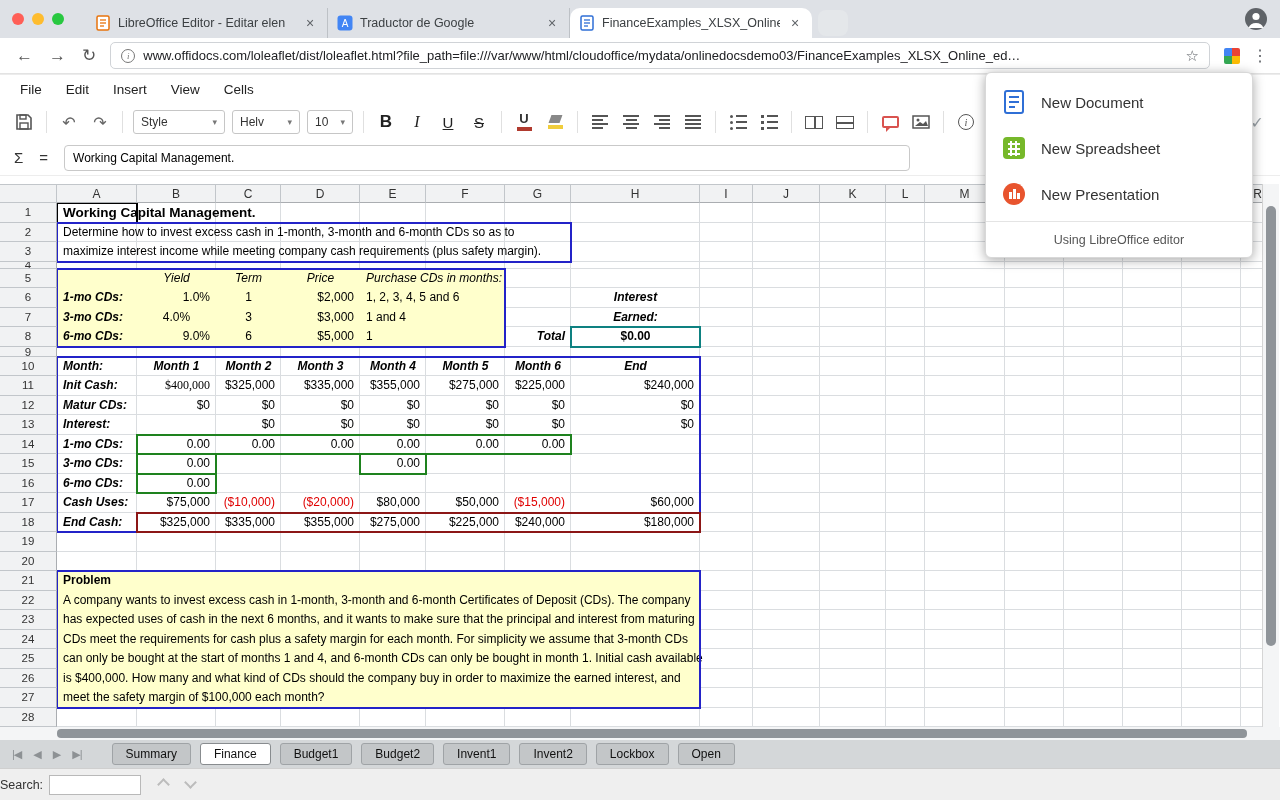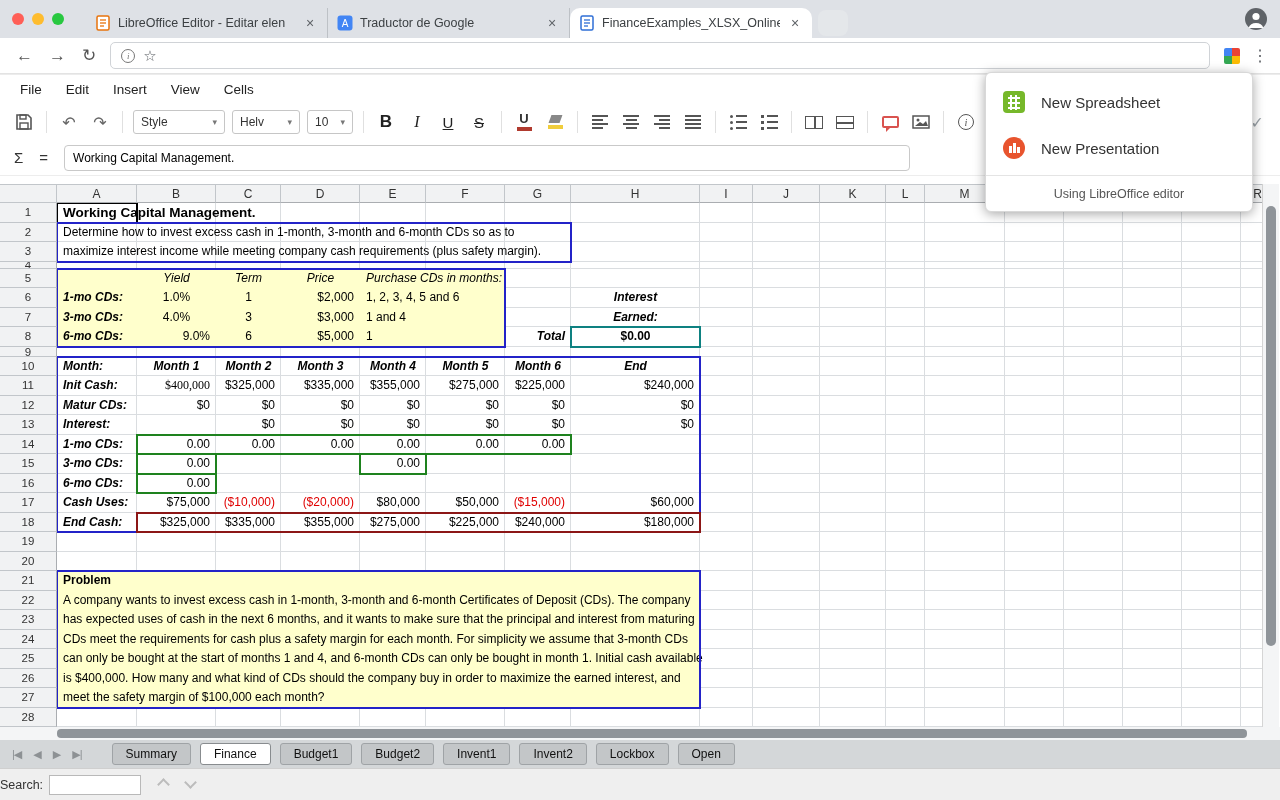--- a/index.html
+++ b/index.html
@@ -172,20 +172,21 @@
         </svg>
     </div>
   </div>
 
   <div id="navbar">
     <span class="nav-ic">←</span>
     <span class="nav-ic">→</span>
     <span class="nav-ic">↻</span>
     <div id="urlbar">
       <span class="icirc-sm">i</span>
+      <span id="url-text">www.offidocs.com/loleaflet/dist/loleaflet.html?file_path=file:///var/www/html/cloudoffice/mydata/onlinedocsdemo03/FinanceExamples_XLSX_Online_ed…</span>
       <span id="star">☆</span>
     </div>
     <div id="ext-btn">
       <span class="q1"></span>
       <span class="q2"></span>
       <span class="q3"></span>
       <span class="q4"></span>
     </div>
     <span id="dots">⋮</span>
   </div>
@@ -854,21 +855,21 @@
       </div>
     <div id="text-layer">
         <div class="ctext ct-title" style="left: 57px; top: 203px; width: 80px; height: 19.5px; line-height: 19.5px; text-align: left;">Working Capital Management.</div>
         <div class="ctext" style="left: 57px; top: 222.5px; width: 80px; height: 19.5px; line-height: 19.5px; text-align: left;">Determine how to invest excess cash in 1-month, 3-month and 6-month CDs so as to</div>
         <div class="ctext" style="left: 57px; top: 242px; width: 80px; height: 19.5px; line-height: 19.5px; text-align: left;">maximize interest income while meeting company cash requirements (plus safety margin).</div>
         <div class="ctext ct-i" style="left: 137px; top: 268.5px; width: 79px; height: 19.5px; line-height: 19.5px; text-align: center;">Yield</div>
         <div class="ctext ct-i" style="left: 216px; top: 268.5px; width: 65px; height: 19.5px; line-height: 19.5px; text-align: center;">Term</div>
         <div class="ctext ct-i" style="left: 281px; top: 268.5px; width: 79px; height: 19.5px; line-height: 19.5px; text-align: center;">Price</div>
         <div class="ctext ct-i" style="left: 360px; top: 268.5px; width: 66px; height: 19.5px; line-height: 19.5px; text-align: left;">Purchase CDs in months:</div>
         <div class="ctext ct-bi" style="left: 57px; top: 288px; width: 80px; height: 19.5px; line-height: 19.5px; text-align: left;">1-mo CDs:</div>
-        <div class="ctext" style="left: 137px; top: 288px; width: 79px; height: 19.5px; line-height: 19.5px; text-align: center;">1.0%</div>
+        <div class="ctext" style="left: 137px; top: 288px; width: 79px; height: 19.5px; line-height: 19.5px; text-align: right;">1.0%</div>
         <div class="ctext" style="left: 216px; top: 288px; width: 65px; height: 19.5px; line-height: 19.5px; text-align: center;">1</div>
         <div class="ctext" style="left: 281px; top: 288px; width: 79px; height: 19.5px; line-height: 19.5px; text-align: right;">$2,000</div>
         <div class="ctext" style="left: 360px; top: 288px; width: 66px; height: 19.5px; line-height: 19.5px; text-align: left;">1, 2, 3, 4, 5 and 6</div>
         <div class="ctext ct-bi" style="left: 571px; top: 288px; width: 129px; height: 19.5px; line-height: 19.5px; text-align: center;">Interest</div>
         <div class="ctext ct-bi" style="left: 57px; top: 307.5px; width: 80px; height: 19.5px; line-height: 19.5px; text-align: left;">3-mo CDs:</div>
         <div class="ctext" style="left: 137px; top: 307.5px; width: 79px; height: 19.5px; line-height: 19.5px; text-align: center;">4.0%</div>
         <div class="ctext" style="left: 216px; top: 307.5px; width: 65px; height: 19.5px; line-height: 19.5px; text-align: center;">3</div>
         <div class="ctext" style="left: 281px; top: 307.5px; width: 79px; height: 19.5px; line-height: 19.5px; text-align: right;">$3,000</div>
         <div class="ctext" style="left: 360px; top: 307.5px; width: 66px; height: 19.5px; line-height: 19.5px; text-align: left;">1 and 4</div>
         <div class="ctext ct-bi" style="left: 571px; top: 307.5px; width: 129px; height: 19.5px; line-height: 19.5px; text-align: center;">Earned:</div>
@@ -1040,20 +1041,31 @@
     <input id="search-input" style="">
     <span class="chev up"></span>
     <span class="chev down"></span>
   </div>
 
   <div id="ext-dropdown">
     <div id="ext-menu-items">
         <div class="ext-item">
           <div class="ext-icon-box">
             <svg width="26" height="26">
+              <rect x="4" y="2" width="18" height="22" rx="2" fill="#fff" stroke="#2f6fd6" stroke-width="2"></rect>
+              <line x1="8" y1="8" x2="18" y2="8" stroke="#2f6fd6" stroke-width="2"></line>
+              <line x1="8" y1="13" x2="18" y2="13" stroke="#2f6fd6" stroke-width="2"></line>
+              <line x1="8" y1="18" x2="14" y2="18" stroke="#2f6fd6" stroke-width="2"></line>
+            </svg>
+          </div>
+          <div class="ext-label">New Document</div>
+        </div>
+        <div class="ext-item">
+          <div class="ext-icon-box">
+            <svg width="26" height="26">
               <rect x="2" y="2" width="22" height="22" rx="4" fill="#76b82a"></rect>
               <g stroke="#fff" stroke-width="2">
                 <line x1="7" y1="9" x2="19" y2="9"></line>
                 <line x1="7" y1="14" x2="19" y2="14"></line>
                 <line x1="7" y1="19" x2="19" y2="19"></line>
                 <line x1="10" y1="6" x2="10" y2="21"></line>
                 <line x1="15" y1="6" x2="15" y2="21"></line>
               </g>
             </svg>
           </div>

